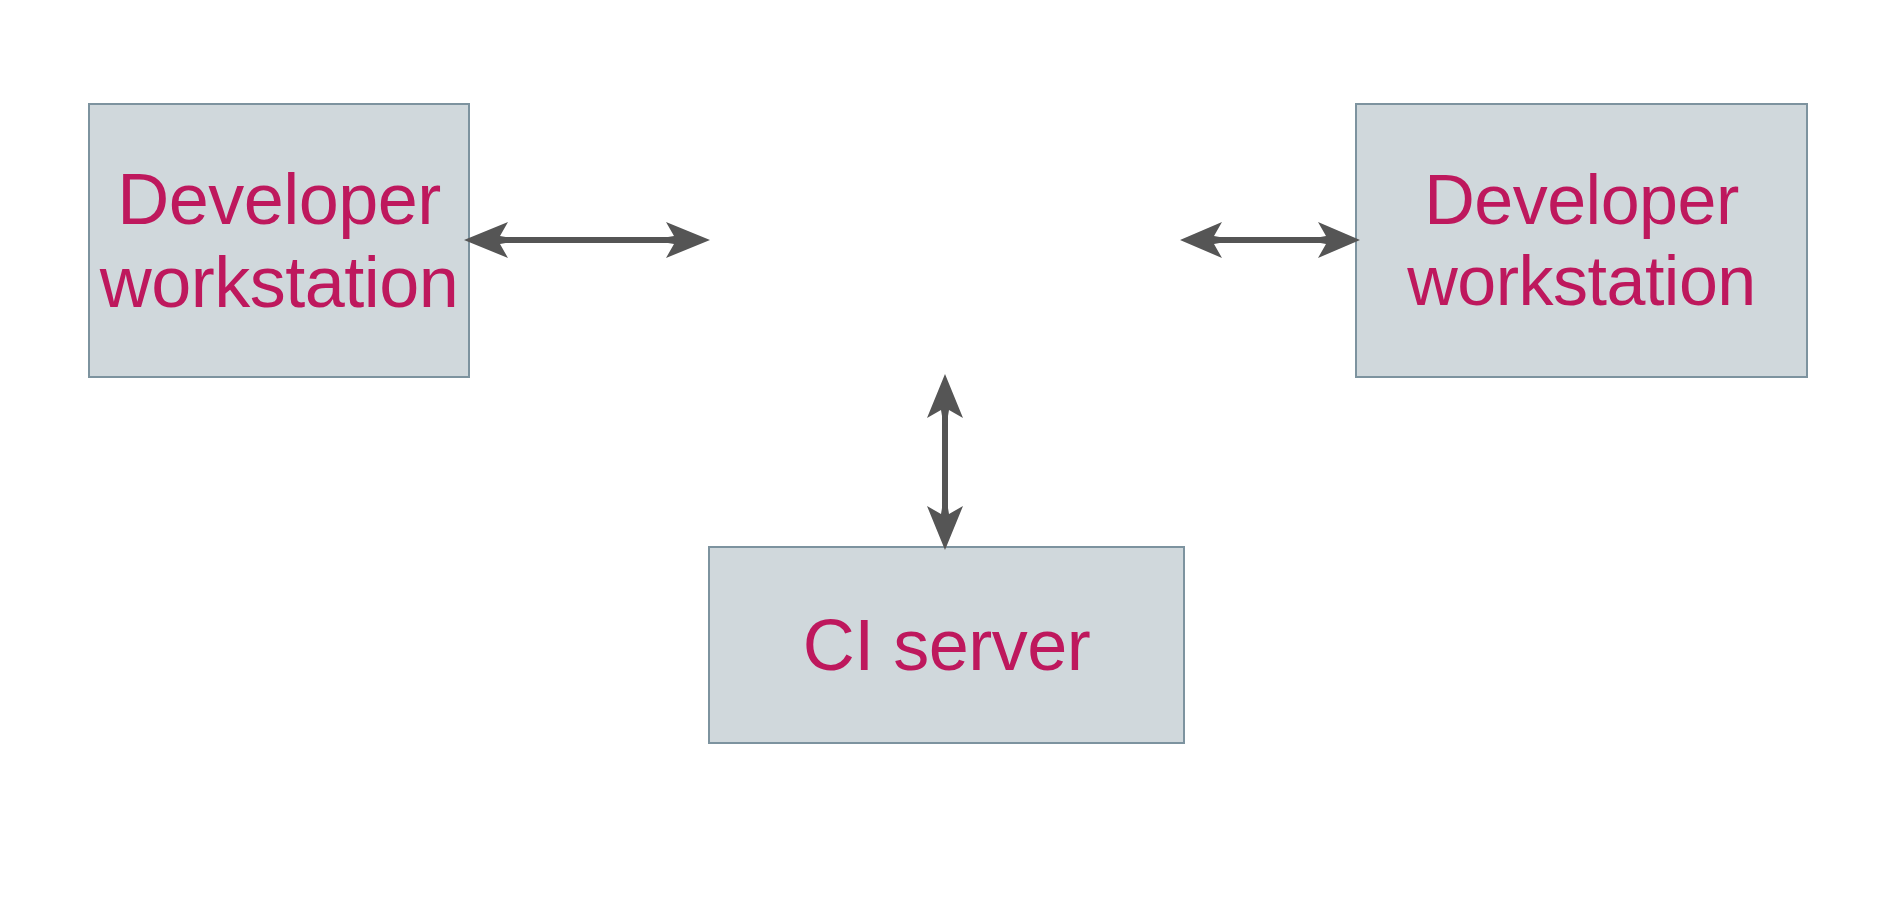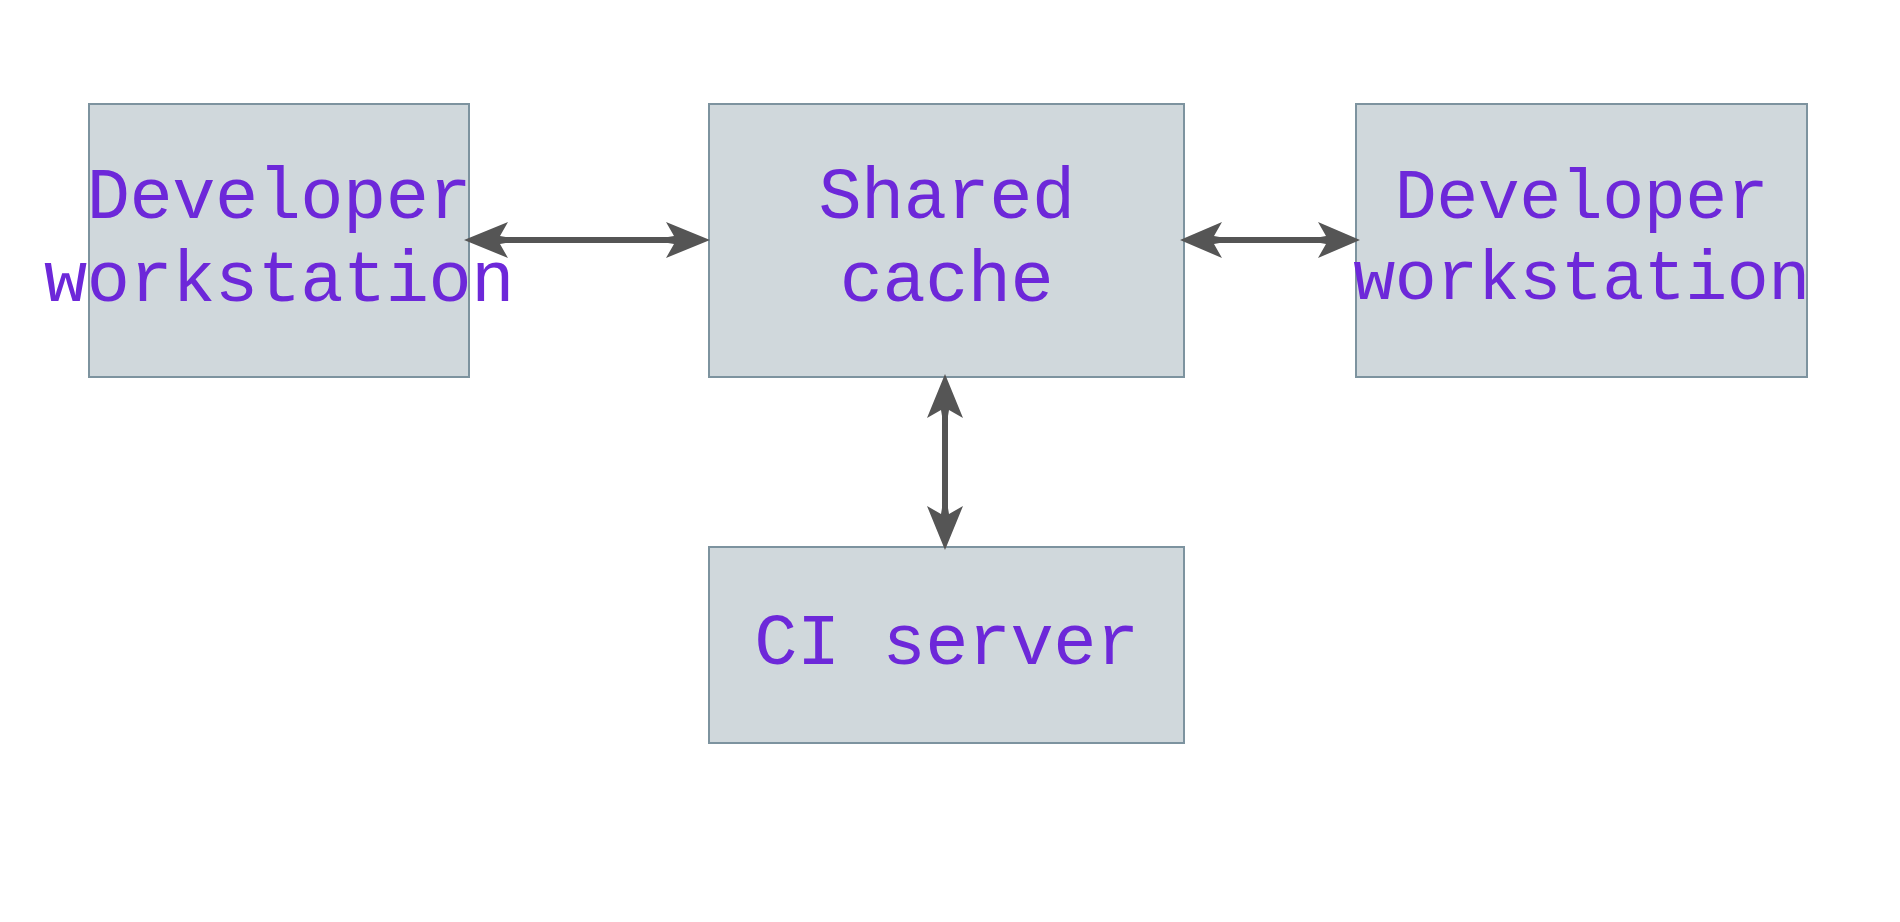--- a/index.html
+++ b/index.html
@@ -22,24 +22,24 @@
     position: absolute;
     box-sizing: border-box;
     background: #d0d8dc;
     border: 2px solid #7d939f;
     display: flex;
     align-items: center;
     justify-content: center;
     text-align: center;
   }
   .node-label {
-    font-family: Liberation Mono, monospace;
+    font-family: Liberation Sans, sans-serif;
     font-size: 72px;
     line-height: 1.15;
-    color: #6d28d9;
+    color: #be185d;
     letter-spacing: -0.5px;
     white-space: pre-line;
     padding: 0 6px;
   }
   .node-dev-left  { left: 88px;   top: 103px; width: 382px; height: 275px; }
   .node-cache     { left: 708px;  top: 103px; width: 477px; height: 275px; }
   .node-dev-right { left: 1355px; top: 103px; width: 453px; height: 275px; }
   .node-ci        { left: 708px;  top: 546px; width: 477px; height: 198px; }
 
   .node-dev-right .node-label { font-size: 70px; }
@@ -57,24 +57,20 @@
 </head>
 <body>
 
 <div id="canvas">
 
   <div class="node node-dev-left">
     <span class="node-label">Developer
 workstation</span>
   </div>
 
-  <div class="node node-cache">
-    <span class="node-label">Shared
-cache</span>
-  </div>
 
   <div class="node node-dev-right">
     <span class="node-label">Developer
 workstation</span>
   </div>
 
   <div class="node node-ci">
     <span class="node-label">CI server</span>
   </div>
 

